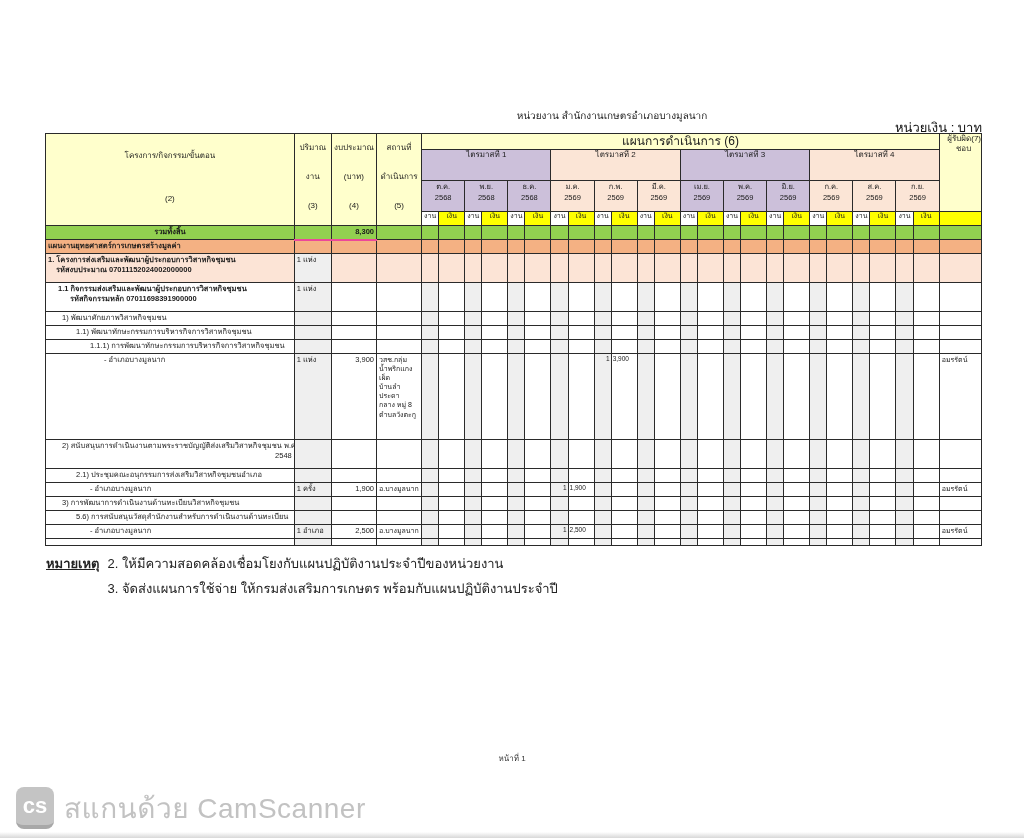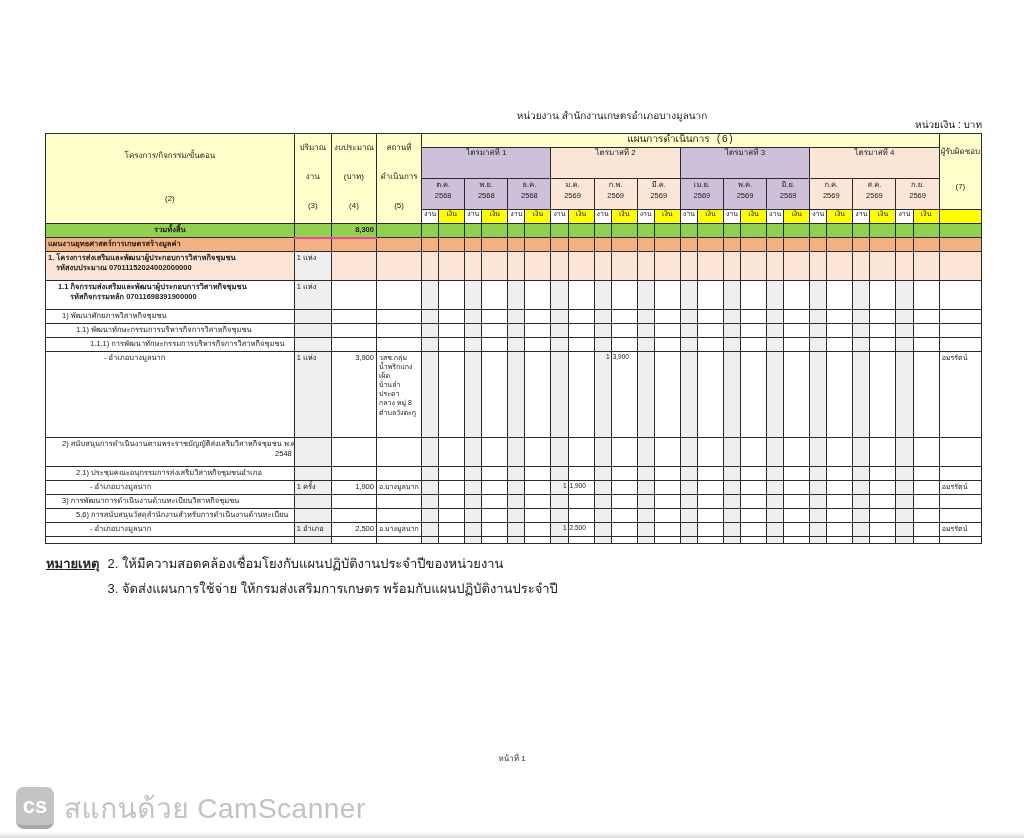--- a/index.html
+++ b/index.html
@@ -3,41 +3,41 @@
 <meta charset="utf-8">
 <style>
   html,body{margin:0;padding:0;}
   body{font-family:"Liberation Sans","DejaVu Sans",sans-serif;background:#ffffff;}
   .page{position:relative;width:1024px;height:838px;background:#fff;overflow:hidden;}
 
   .doc-title{position:absolute;top:92px;left:0;width:1024px;padding-left:200px;box-sizing:border-box;
     text-align:center;font-size:10px;color:#222;}
   .doc-subtitle{position:absolute;top:108px;left:0;width:1024px;padding-left:200px;box-sizing:border-box;
     text-align:center;font-size:10px;color:#222;}
-  .unit-label{position:absolute;top:117px;right:42px;font-size:10px;color:#111;}
+  .unit-label{position:absolute;top:117px;right:42px;font-size:13px;color:#111;}
 
   table.plan{position:absolute;left:45px;top:133px;width:937px;border-collapse:collapse;table-layout:fixed;
     border:1.5px solid #1a1a1a;}
   table.plan th,table.plan td{border:1px solid #2a2a2a;padding:0;margin:0;vertical-align:top;
     font-weight:normal;color:#1a1a1a;overflow:hidden;}
 
   
   thead th{background:var(--hdr-yellow);font-size:8px;line-height:1.25;text-align:center;}
   th.vhead{height:89px;}
   th.vhead .stack{display:flex;flex-direction:column;justify-content:space-around;height:86px;}
-  th.plan-hdr{height:13px;font-size:10px;vertical-align:middle;font-family:Liberation Mono, monospace;}
+  th.plan-hdr{height:13px;font-size:12px;vertical-align:middle;}
   th.quarter{height:30px;vertical-align:middle;font-size:8px;}
   th.month{height:30px;vertical-align:middle;font-size:7.5px;line-height:1.5;}
   th.tone-purple{background:var(--lavender);}
   th.tone-peach{background:var(--peach);}
   th.wm{height:13px;font-size:7px;vertical-align:middle;}
   th.wm-work{background:#ffffff;}
   th.wm-money{background:var(--yellow);}
   th.resp-hdr{vertical-align:middle;}
-  th.resp-hdr .stack{display:flex;flex-direction:column;justify-content:space-around;height:70px;}
+  th.resp-hdr .stack{display:flex;flex-direction:row;justify-content:space-around;height:70px;text-align:right;}
 
   
   tbody td{font-size:7.5px;line-height:1.3;background:#fff;}
   tbody td.c-proj{padding:1px 2px 0 2px;}
   tbody td.c-qty{padding:1px 1px 0 2px;background:var(--shade);}
   tbody td.c-bud{padding:1px 2px 0 1px;text-align:right;}
   tbody td.c-place{padding:1px 1px 0 2px;font-size:7px;}
   tbody td.c-work{font-size:6.5px;text-align:right;padding:1px 1px 0 0;background:var(--shade);}
   tbody td.c-money{font-size:6.5px;text-align:left;padding:1px 0 0 1px;}
   tbody td.c-resp{padding:1px 1px 0 2px;font-size:7px;}

